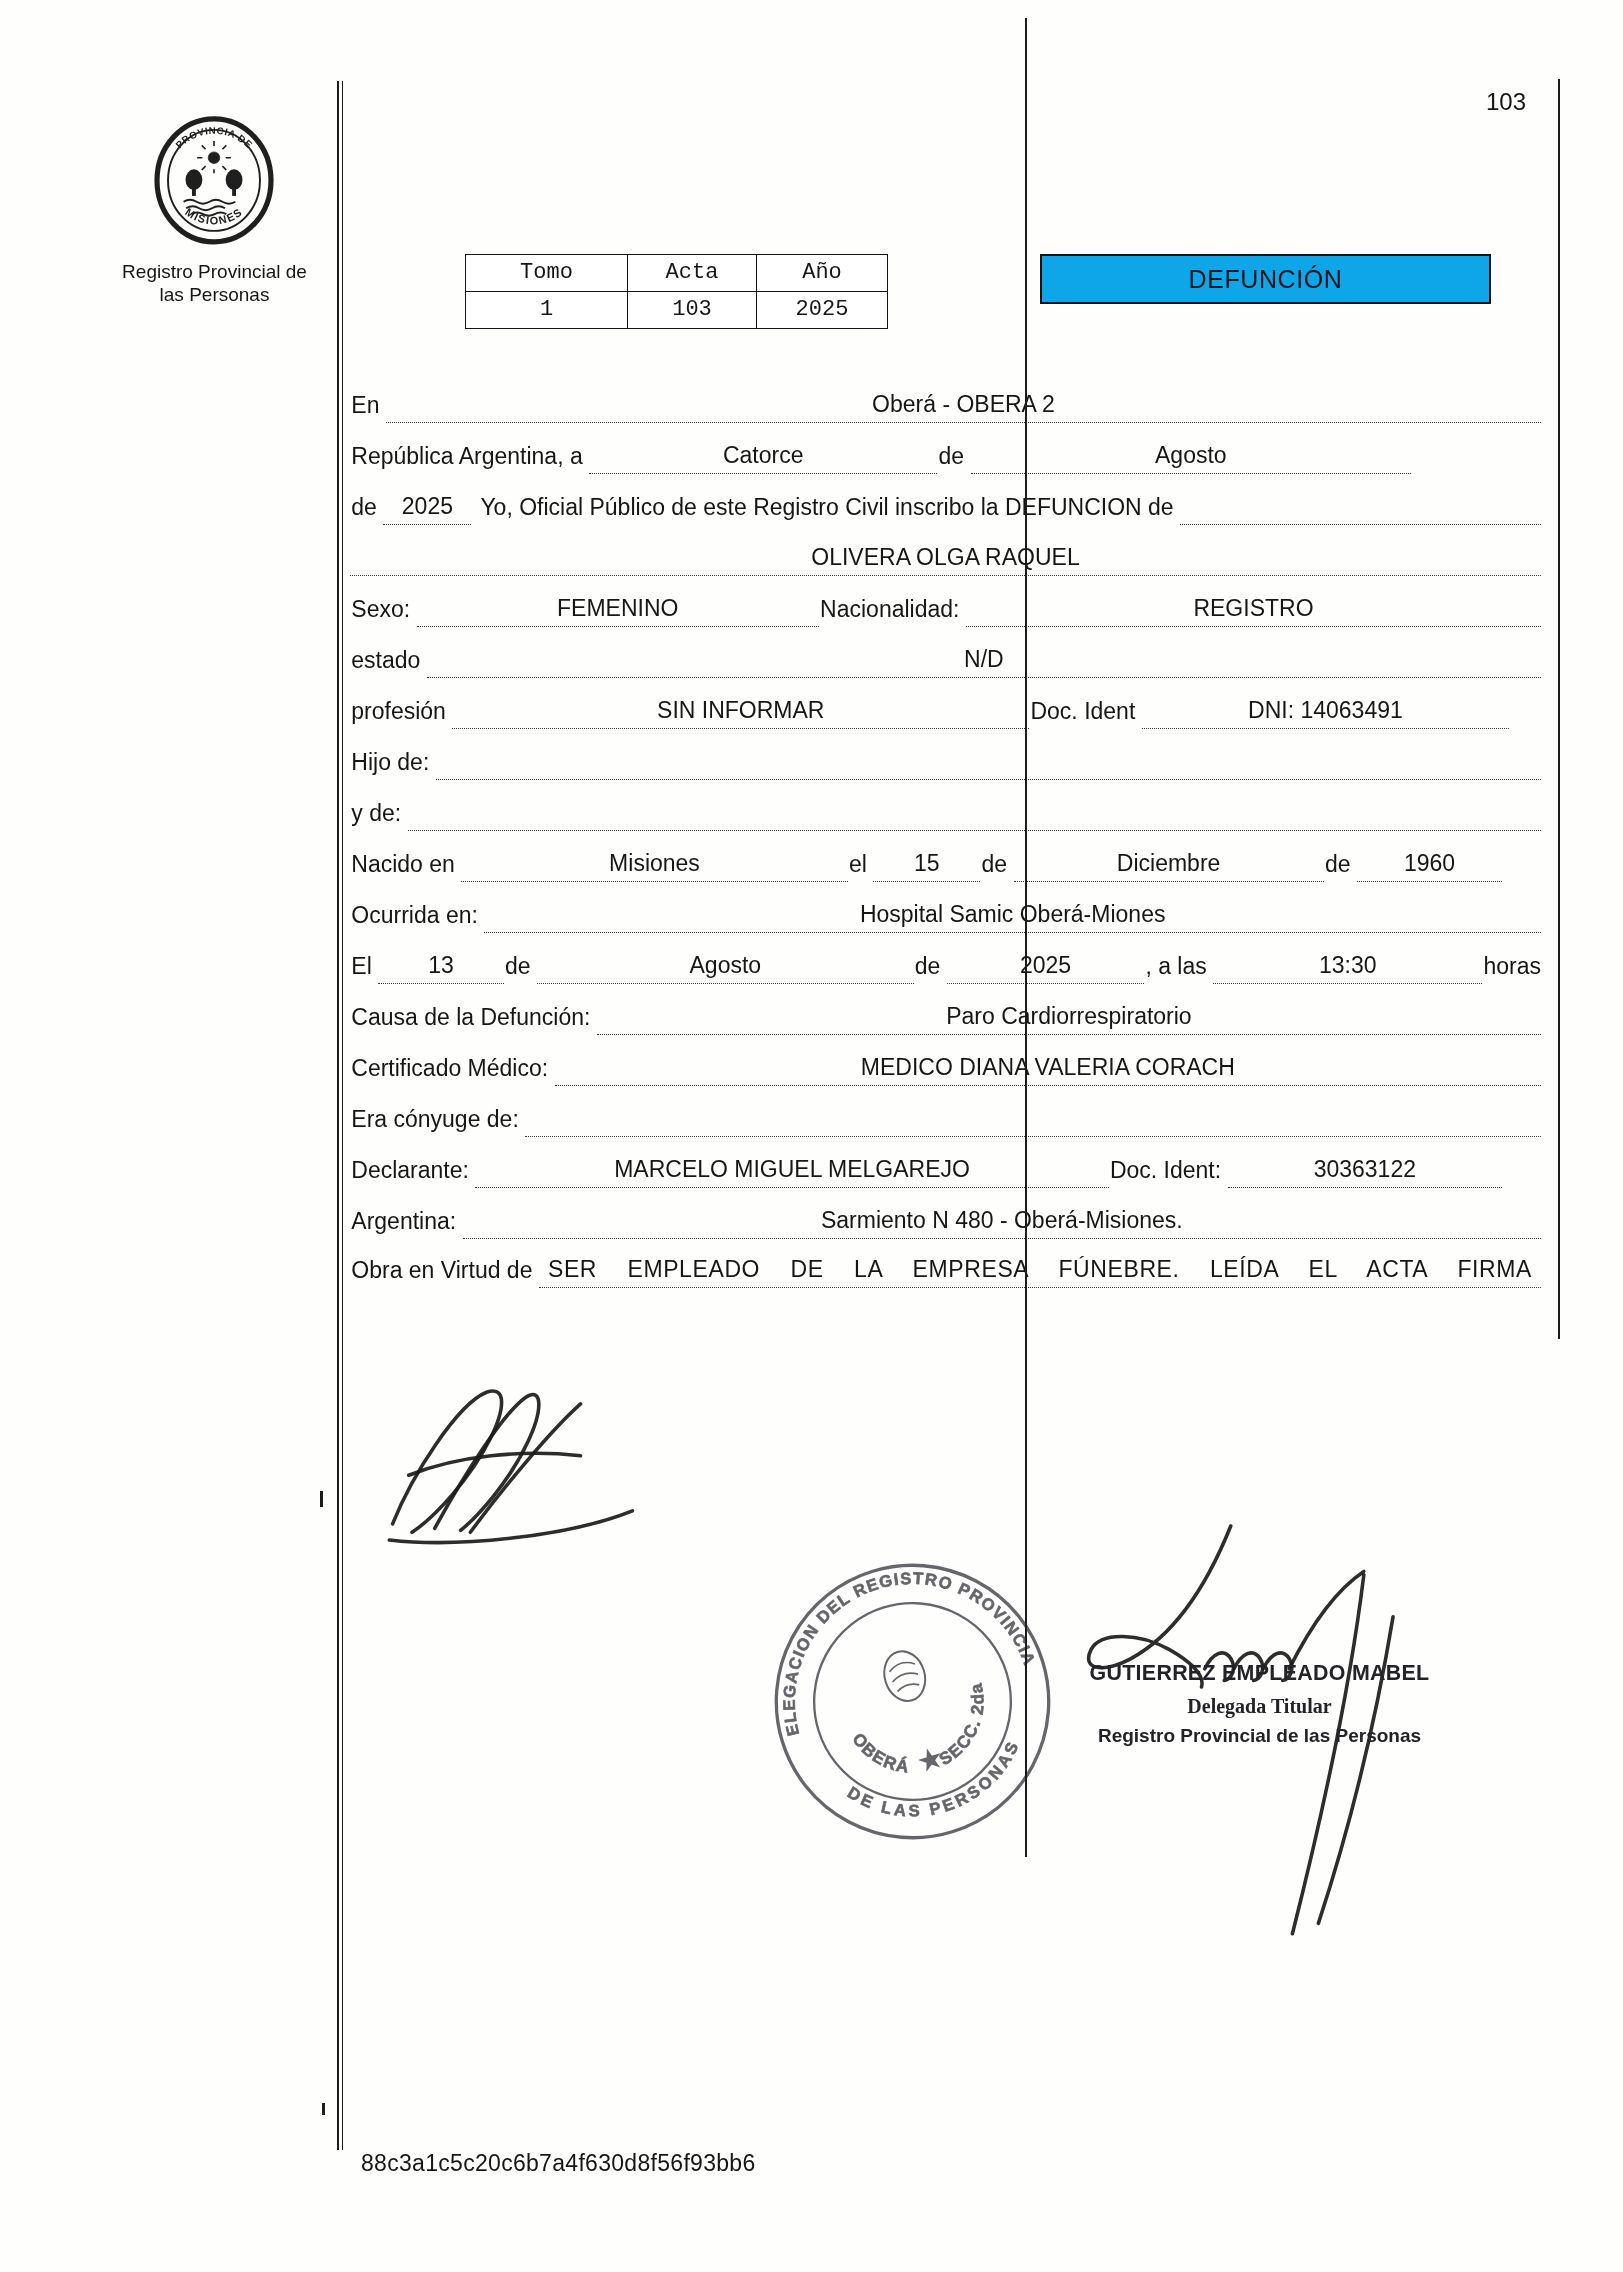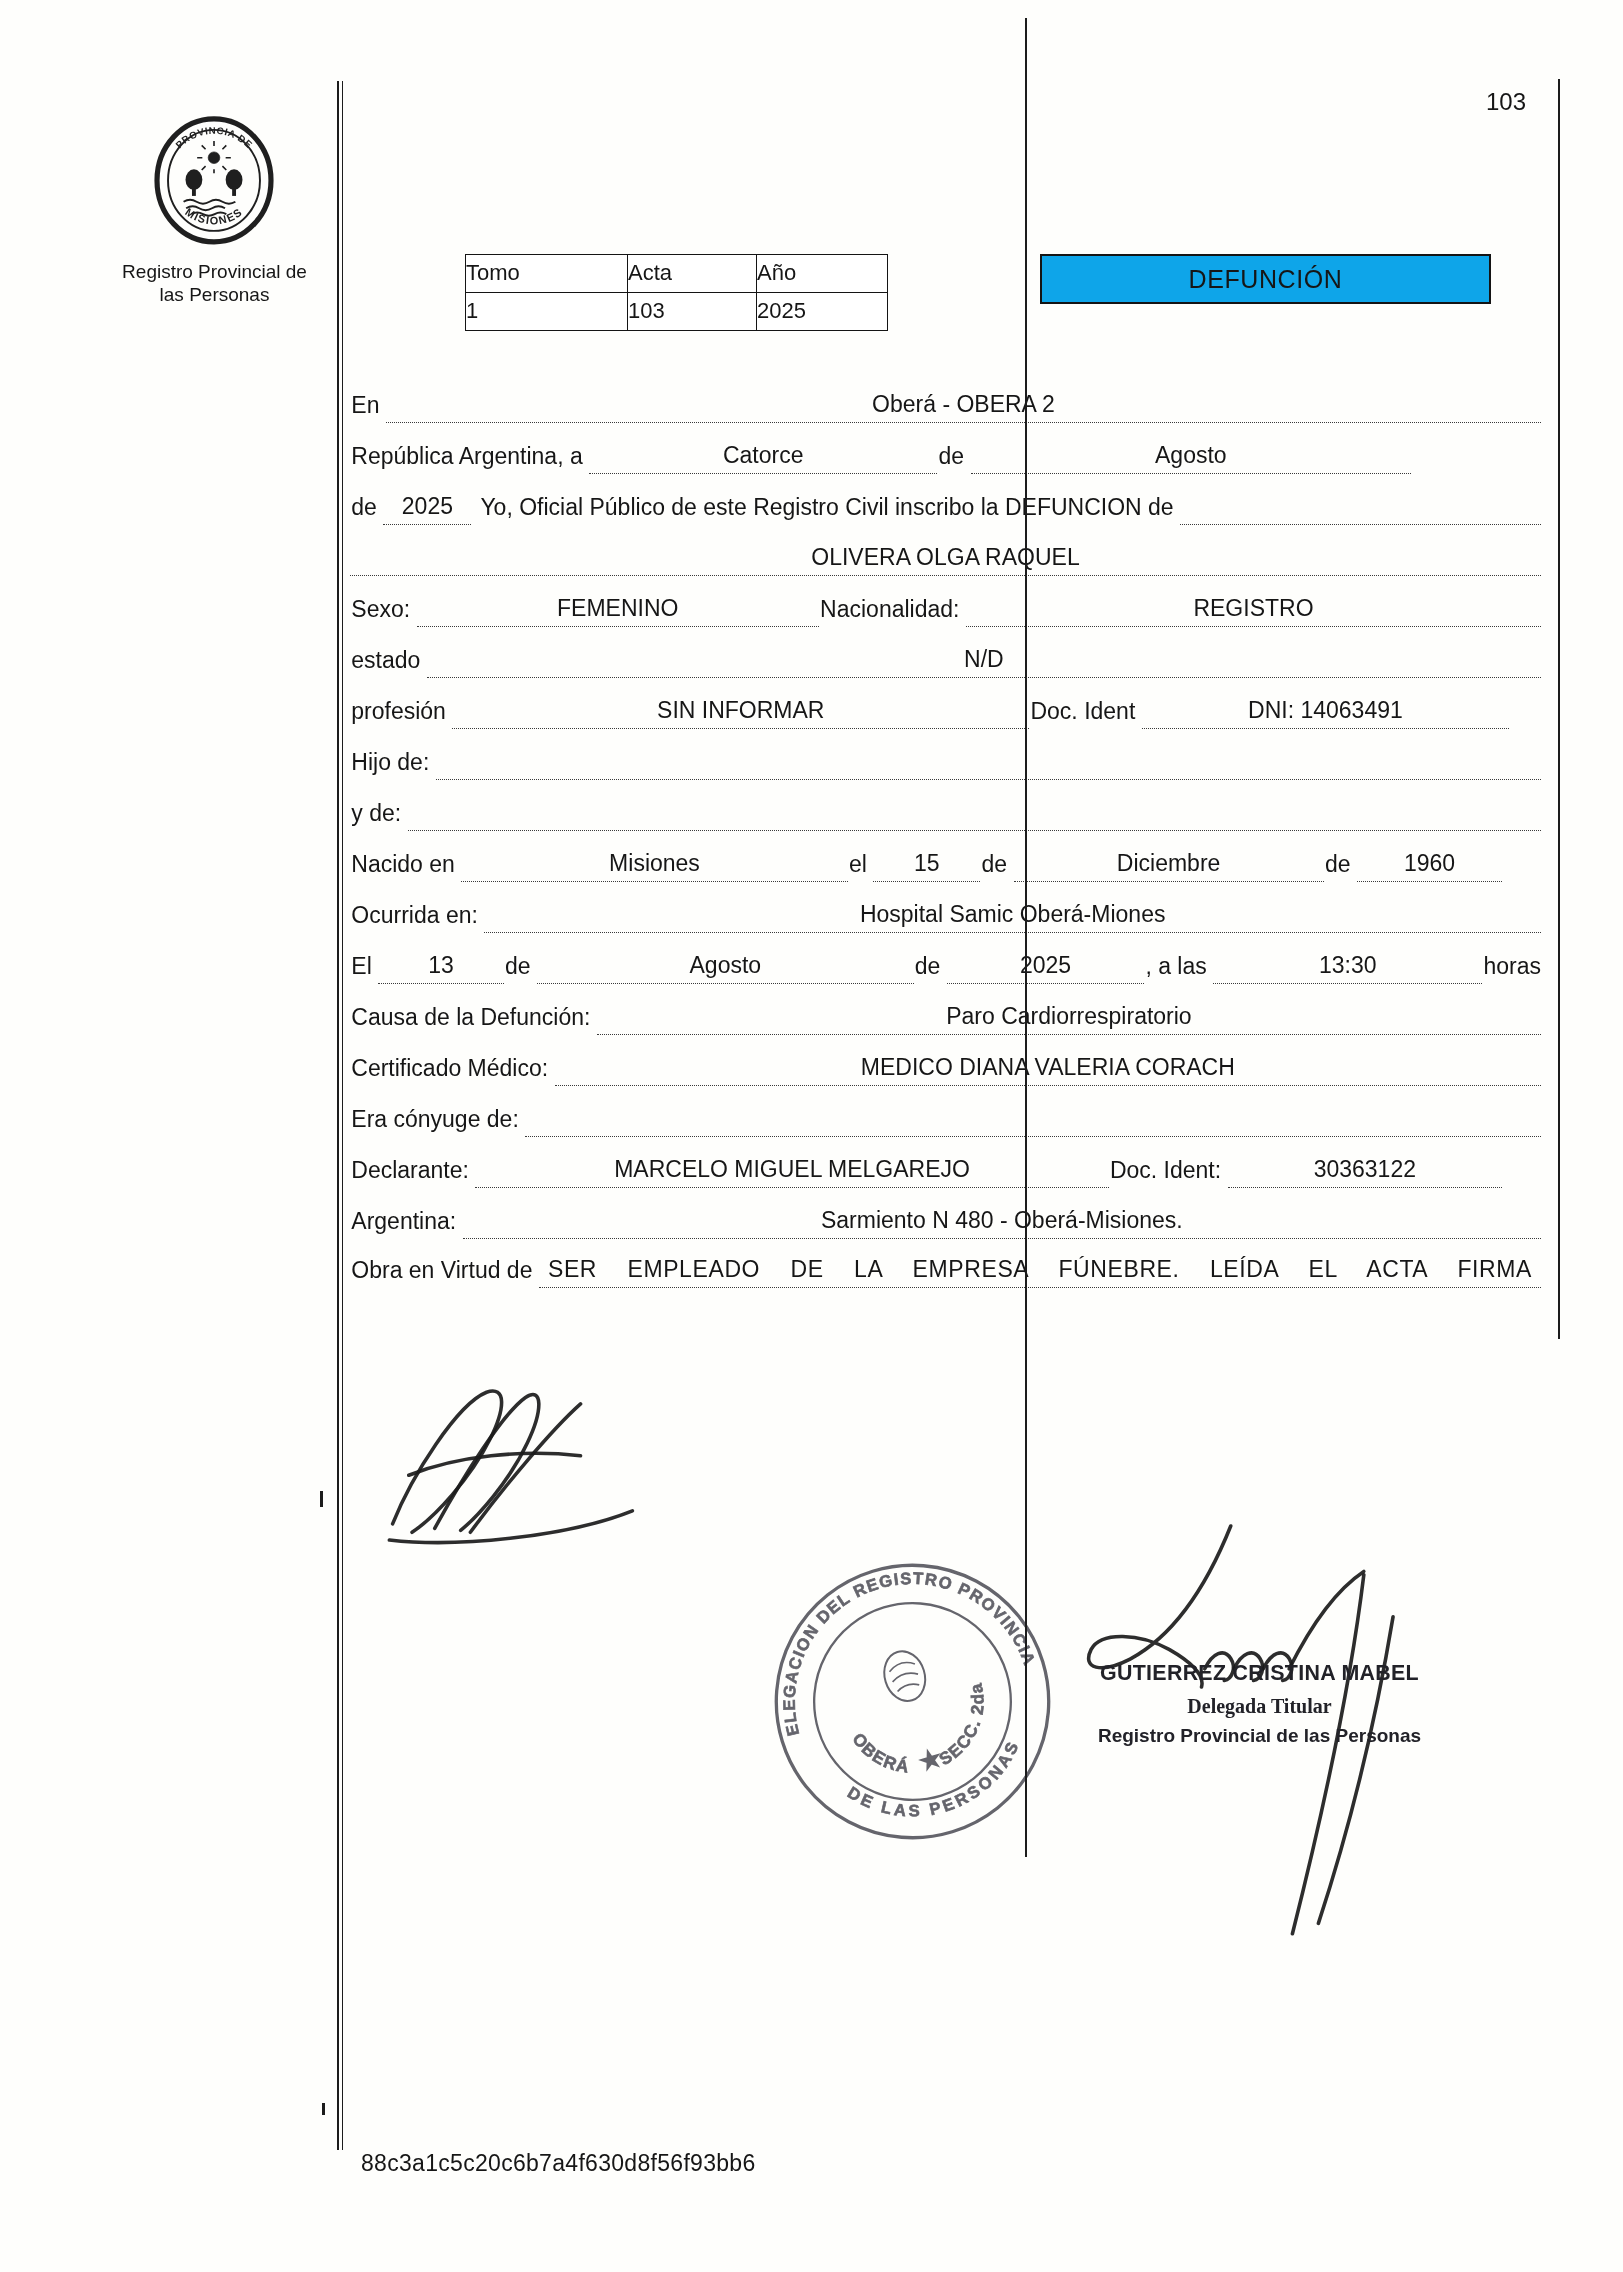--- a/index.html
+++ b/index.html
@@ -19,21 +19,21 @@
 
   .emblem { position:absolute; left:146px; top:112px; width:136px; height:140px; z-index:5; }
   .logo-caption { position:absolute; left:101px; top:260px; width:227px; text-align:center;
                   font-size:19px; line-height:1.22; z-index:5; }
 
   .title { position:absolute; left:653px; top:132px; width:585px; text-align:center;
            font-size:46px; font-weight:bold; letter-spacing:0.6px; z-index:4; }
 
   .acta-table { position:absolute; left:465px; top:254px; display:grid;
                 grid-template-columns:162px 129px 130px; border:1.9px solid #141414;
-                font-size:22px; z-index:5; background:#fff; }
+                font-size:22px; text-align:center; z-index:5; background:#fff;font-family:Liberation Mono, monospace; }
   .acta-cell { padding:4.5px 0 6.5px; border-right:1.9px solid #141414; border-bottom:1.9px solid #141414; }
   .acta-cell.no-r { border-right:none; }
   .acta-cell.no-b { border-bottom:none; }
 
   .type-box { position:absolute; left:1040px; top:254px; width:451px; height:50px;
               border:2.6px solid #141414; display:flex; align-items:center; justify-content:center;
               font-size:25px; letter-spacing:0.6px; z-index:5; background:#0ea5e9; }
 
   .form { position:absolute; left:350px; top:372px; width:1191px; font-size:23px; z-index:6; }
   .row { display:flex; align-items:flex-end; height:51px; white-space:nowrap; }
@@ -284,21 +284,21 @@
     <path class="sig-path" d="M340 20 C 300 120 250 190 185 225 C 140 248 110 240 125 210 C 140 182 200 185 245 210 C 280 230 300 250 295 268"></path>
     <path class="sig-path" d="M300 240 C 312 215 330 208 340 224 C 349 238 342 256 330 258"></path>
     <path class="sig-path" d="M345 240 C 357 215 375 208 385 224 C 394 238 387 256 375 258"></path>
     <path class="sig-path" d="M390 240 C 402 215 420 208 430 224 C 439 238 432 256 420 258"></path>
     <path class="sig-path" d="M430 240 C 460 180 500 120 545 90"></path>
     <path class="sig-path" d="M545 95 C 525 260 485 450 435 648"></path>
     <path class="sig-path" d="M590 160 C 565 310 525 480 475 632"></path>
   </svg>
 
   <div class="official">
-    <div class="official-name">GUTIERREZ CRISTINA MABEL</div>
+    <div class="official-name">GUTIERREZ EMPLEADO MABEL</div>
     <div class="official-role">Delegada Titular</div>
     <div class="official-org">Registro Provincial de las Personas</div>
   </div>
 
   <div class="footer-code">88c3a1c5c20c6b7a4f630d8f56f93bb6</div>
 
 </div>
 
 
 </body></html>

